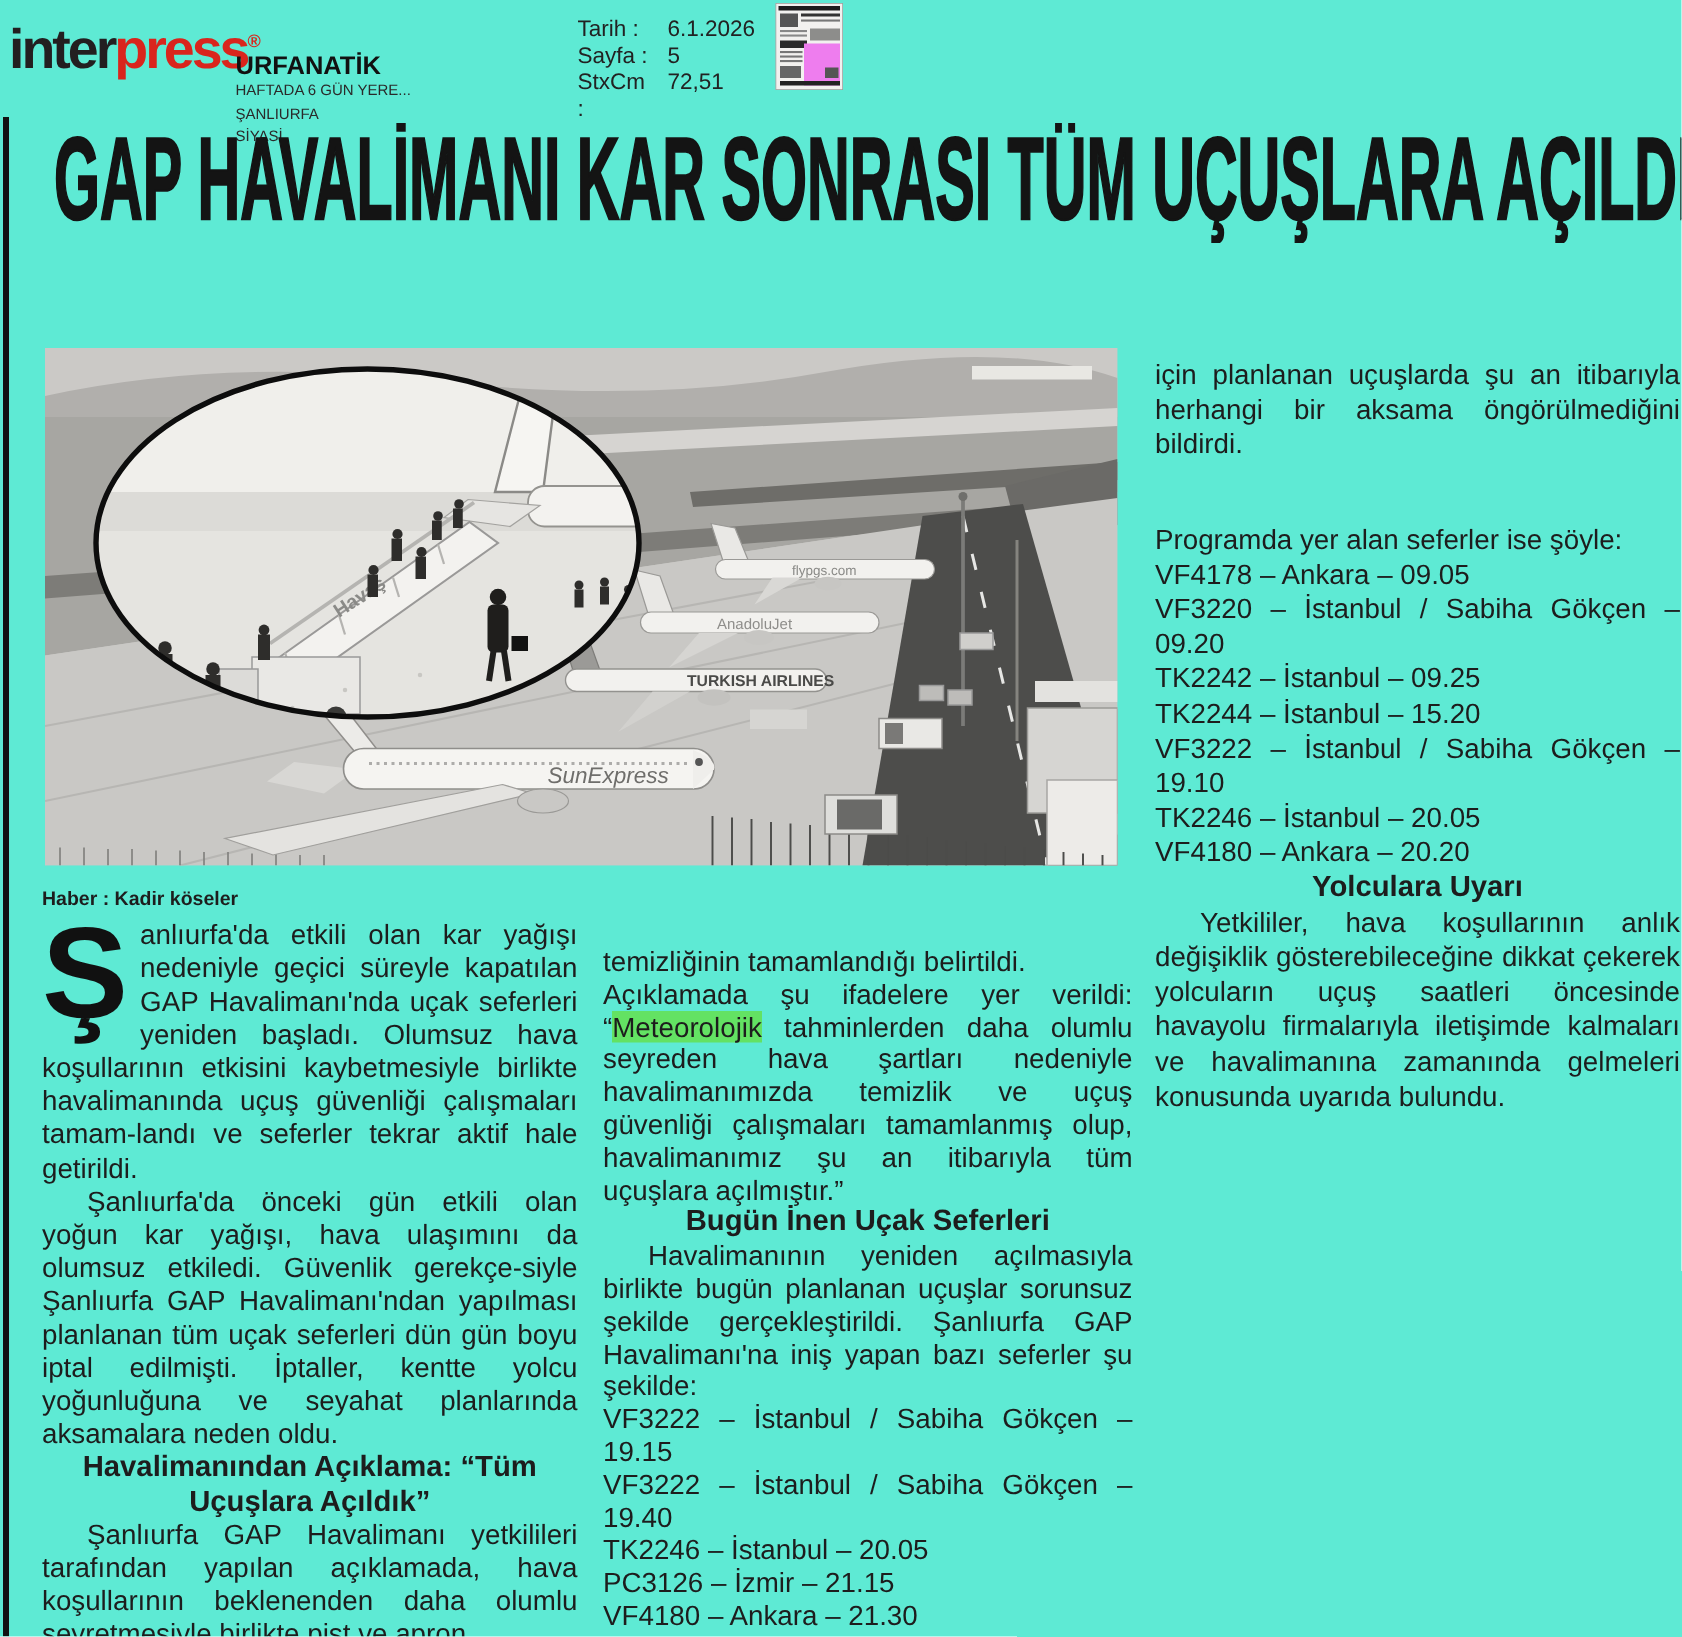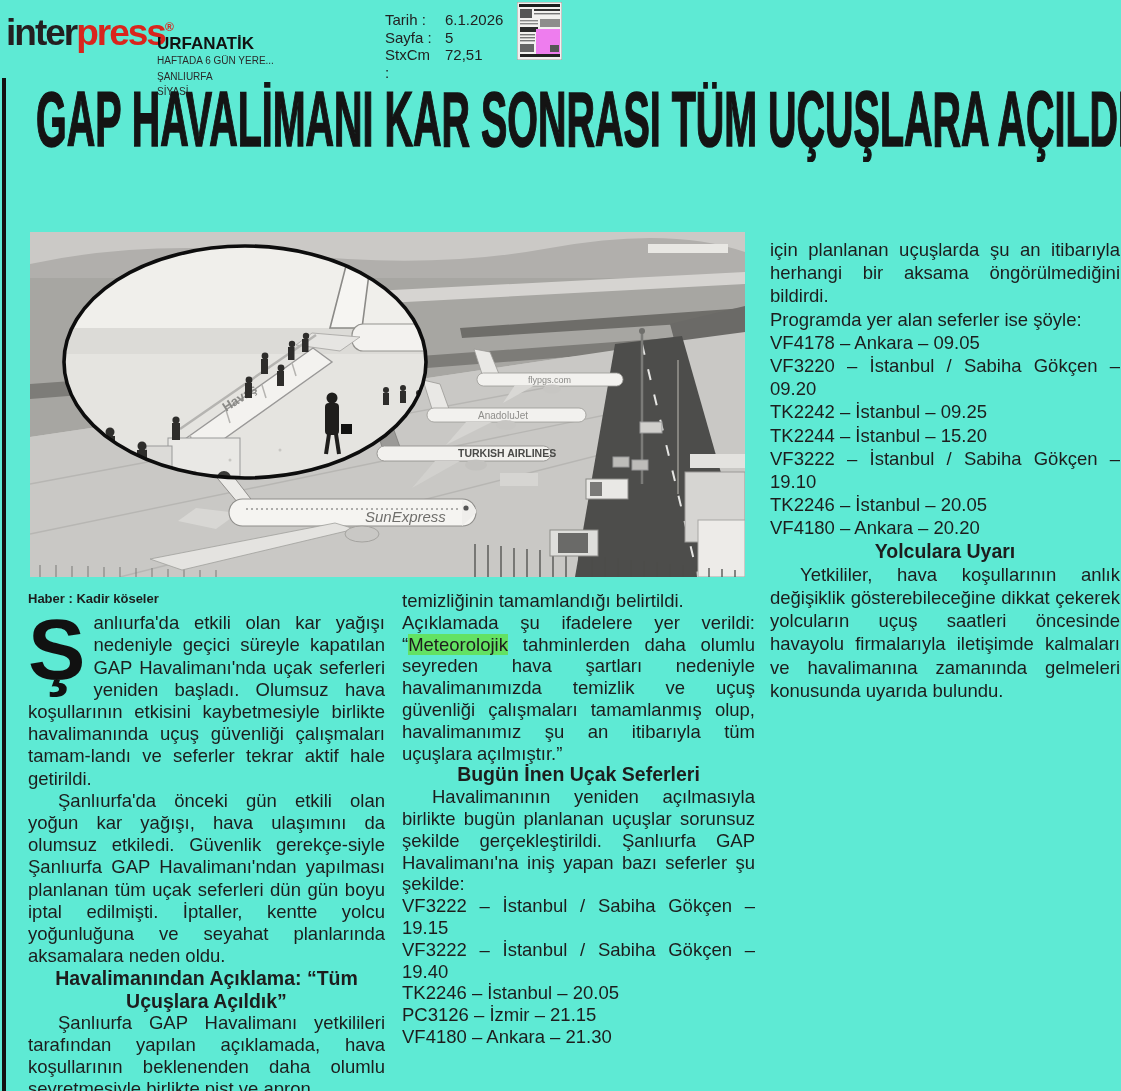--- a/index.html
+++ b/index.html
@@ -35,21 +35,21 @@
   .col1{left:28px;top:588px;width:357px;line-height:22.2px;}
   .col2{left:402px;top:590px;width:353px;line-height:21.8px;}
   .col3{left:770px;top:238px;width:350px;line-height:23.2px;}
   .byline{font-weight:bold;font-size:13px;text-align:left;margin-bottom:2px;}
   .indent{text-indent:30px;}
   .chead{font-weight:bold;text-align:center;text-indent:0;font-size:19.5px;}
   .dropcap{float:left;font-size:86px;line-height:62px;font-weight:bold;color:#111;
            margin:6px 8px 0 0;font-family:"Liberation Sans",sans-serif;}
   .hl{background:#63e263;}
   .flight{text-align:justify;}
-  .plainline{text-align:left;}
+  .plainline{text-align:left;margin-top:40px;}
 
   svg text{font-family:"Liberation Sans", sans-serif;}
 </style>
 </head>
 <body>
 
 <div class="page">
 
   <div class="logo">
     <span class="p1">inter</span><span class="p2">press</span><span class="reg">®</span>

